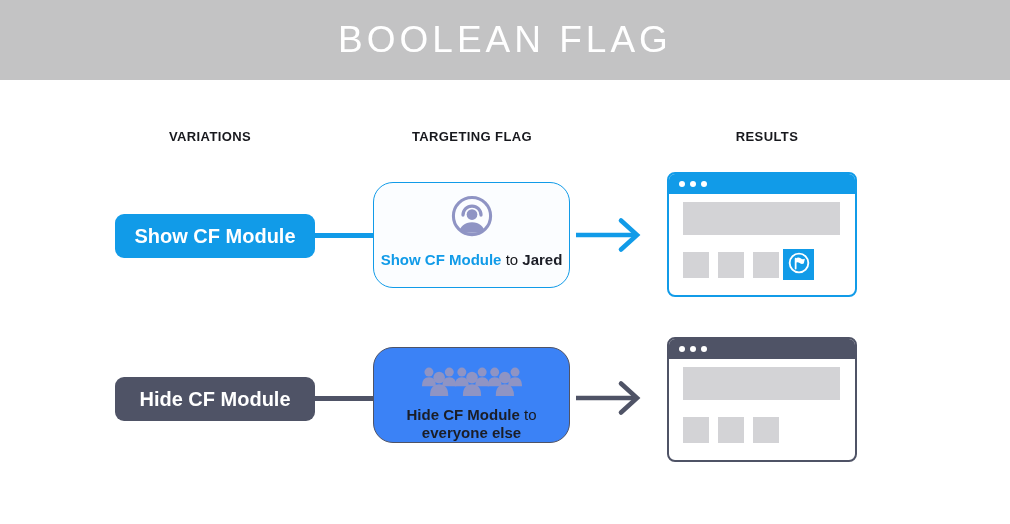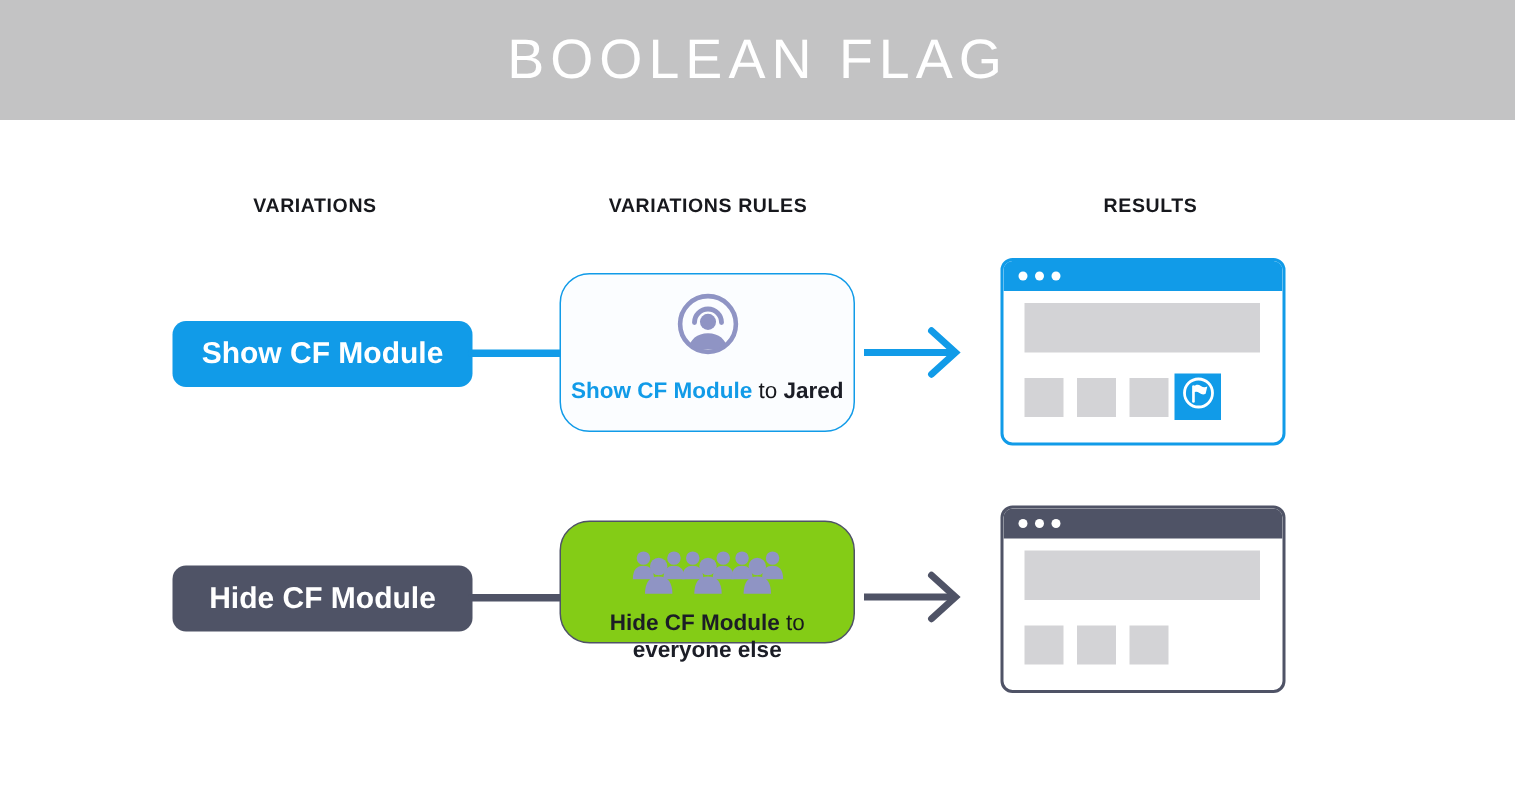--- a/index.html
+++ b/index.html
@@ -31,21 +31,21 @@
   
   .connector{position:absolute;height:5px;border-radius:2px;}
   .connector.blue{background:#119be8;}
   .connector.slate{background:#4f5366;}
   
   .rule-card{
     position:absolute;left:373px;width:197px;border-radius:20px;box-sizing:border-box;
     display:flex;flex-direction:column;align-items:center;
   }
   .rule-card.blue-theme{border:1.5px solid #119be8;background:#fbfdff;height:106px;top:182px;}
-  .rule-card.slate-theme{border:1.5px solid #4f5366;background:#84cc16;height:82px;top:347px;}
+  .rule-card.slate-theme{border:1.5px solid #4f5366;background:#3b82f6;height:96px;top:347px;}
   .rule-text{font-size:15px;line-height:18px;text-align:center;}
   .rule-text .hl-blue{color:#119be8;font-weight:700;}
   .rule-text .hl-dark{color:#1b1d26;font-weight:700;}
   .rule-text .bold-dark{color:#1b1d26;font-weight:700;}
   
   .arrow{position:absolute;left:576px;width:76px;height:44px;}
   .arrow.blue{color:#119be8;}
   .arrow.slate{color:#4f5366;}
   
   .browser{
@@ -70,21 +70,21 @@
 </head>
 <body>
 
 <div class="stage">
 
   <header class="titlebar">
     <h1>BOOLEAN FLAG</h1>
   </header>
 
   <div class="col-label" style="left:210px">VARIATIONS</div>
-  <div class="col-label" style="left:472px">VARIATIONS RULES</div>
+  <div class="col-label" style="left:472px">TARGETING FLAG</div>
   <div class="col-label" style="left:767px">RESULTS</div>
 
   <div class="variation-btn blue-bg" style="top:214px">
     <span>Show CF Module</span>
   </div>
 
   <div class="connector blue" style="left:312px;top:233px;width:63px"></div>
 
   <div class="rule-card blue-theme">
     <span class="icon-purple" style="margin-top:10px">

